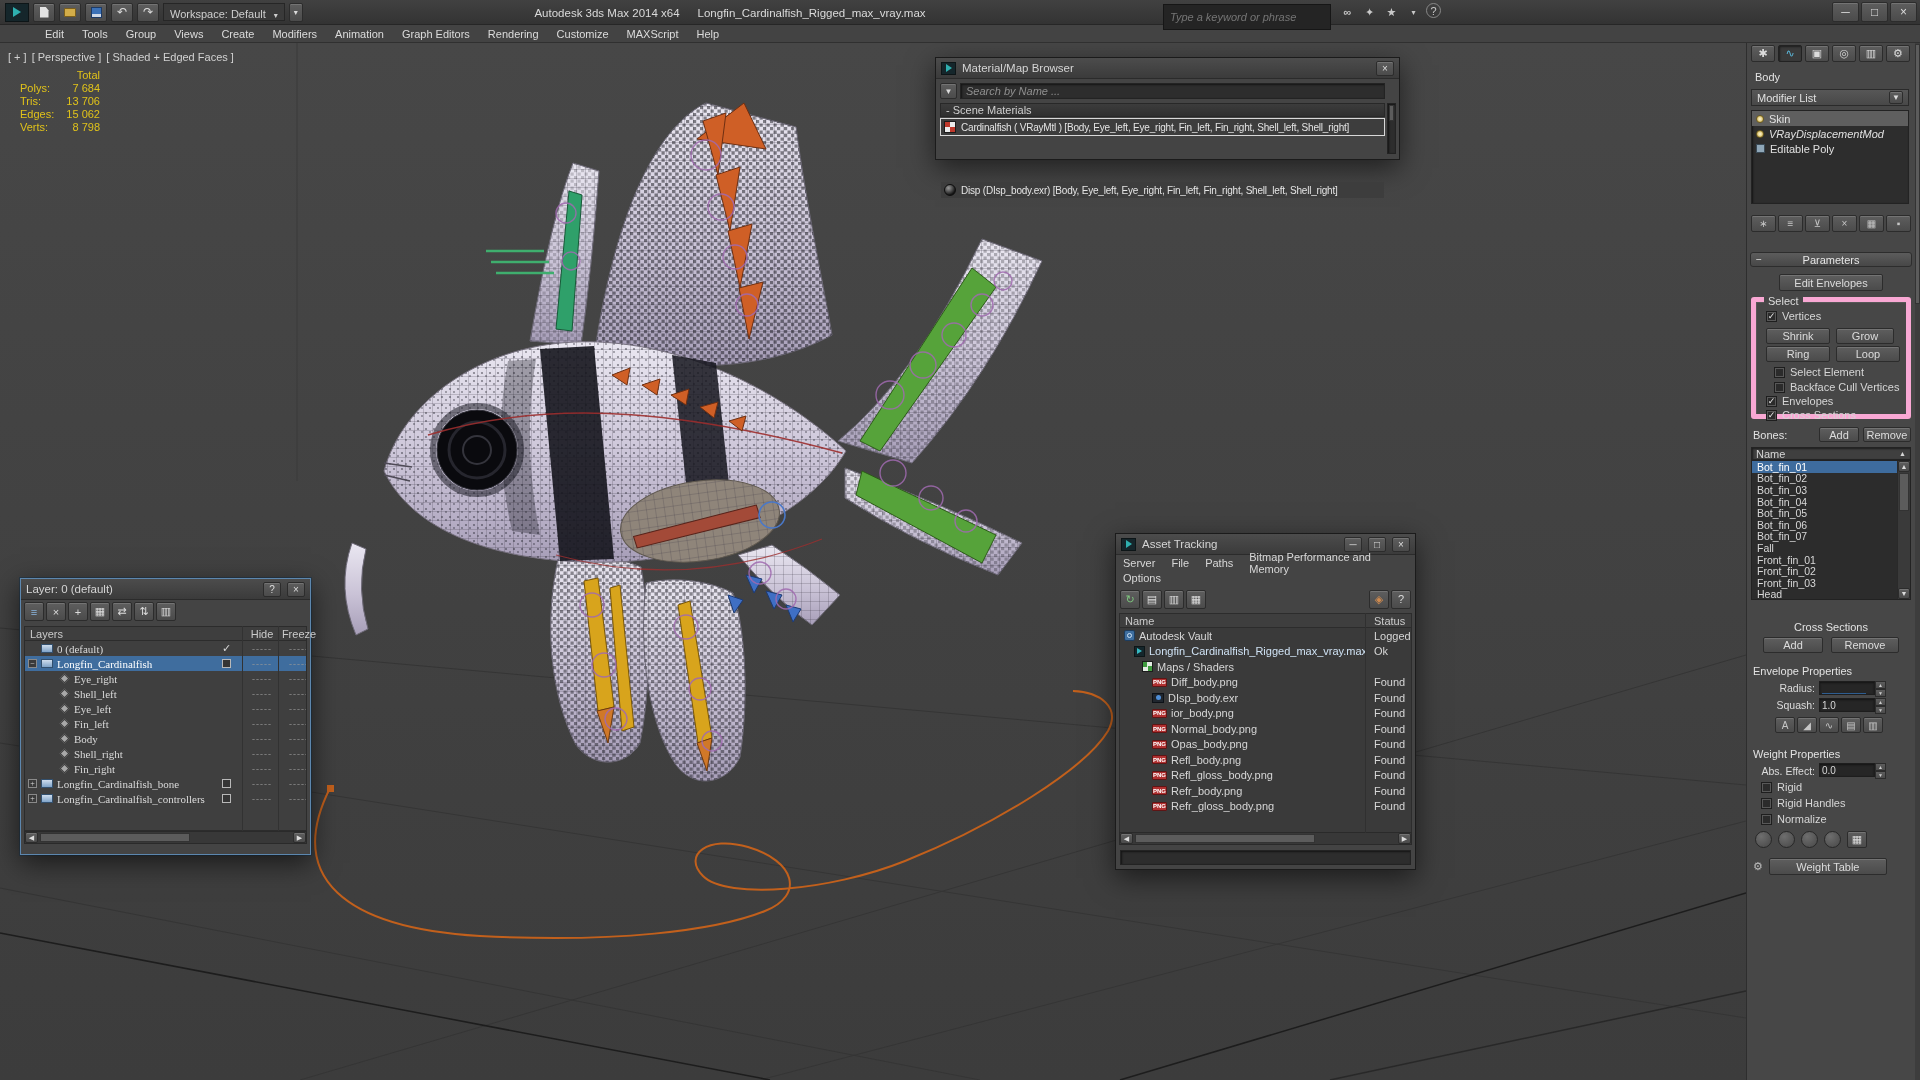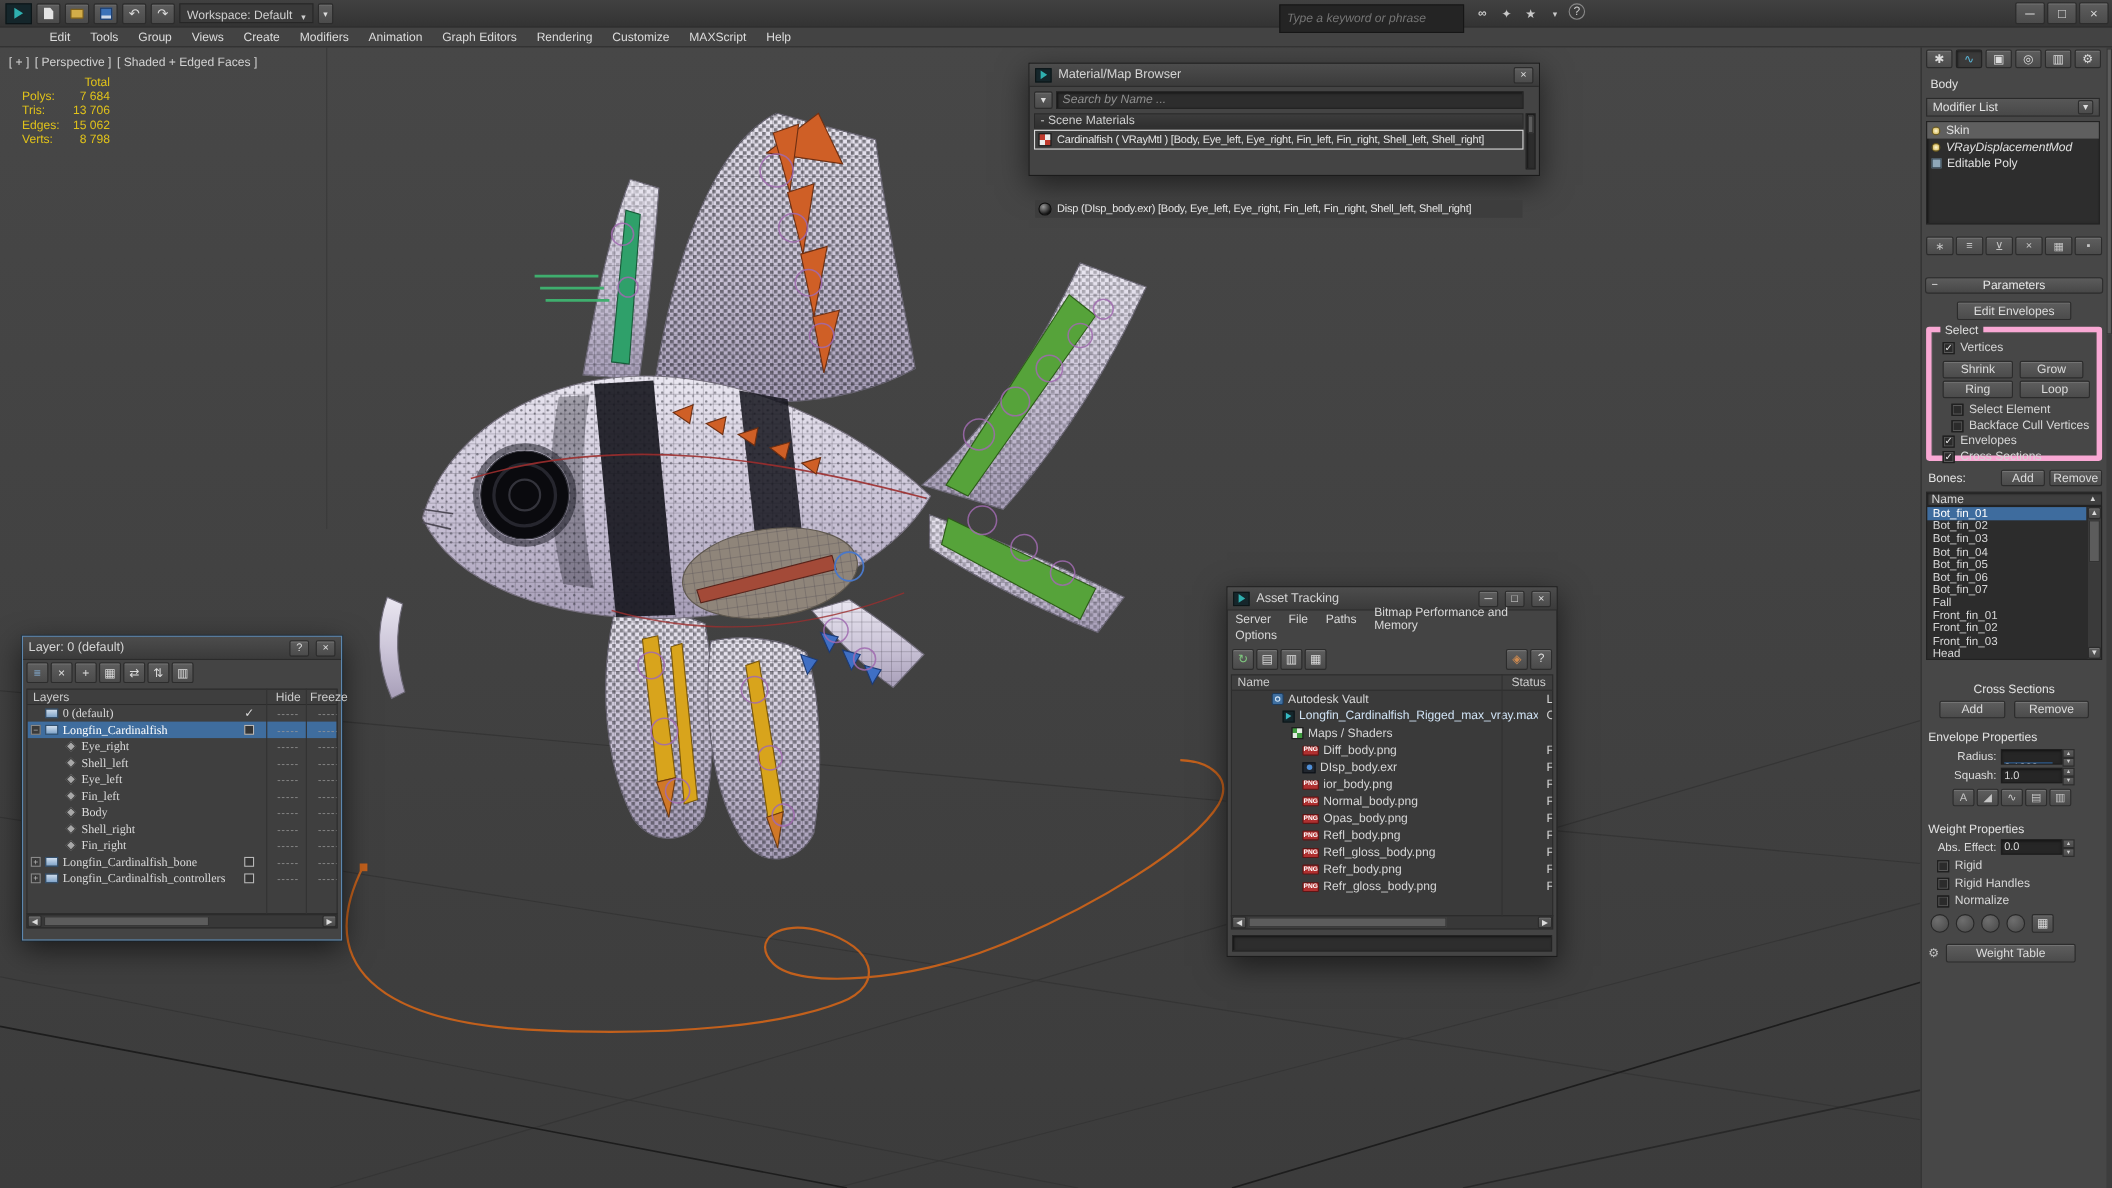--- a/index.html
+++ b/index.html
@@ -72,21 +72,21 @@
 .d2{left:256px;width:36px;}
 .colsep{position:absolute;top:47px;height:205px;width:1px;background:#323232;z-index:2;}
 .hscroll{position:absolute;height:13px;background:#383838;border:1px solid #2a2a2a;display:flex;align-items:center;}
 .harrow{width:13px;height:100%;font-size:7px;}
 .hthumb{height:9px;background:#5c5c5c;border:1px solid #333;margin:0 2px;}
 
 #assetdlg{left:1115px;top:533px;width:301px;height:337px;}
 .menu-line{display:flex;gap:16px;padding:0 7px;height:15px;align-items:center;color:#d8d8d8;}
 #as-tools{position:absolute;left:4px;top:53px;right:4px;height:24px;display:flex;gap:2px;align-items:center;}
 #as-head{position:absolute;left:3px;top:79px;right:3px;height:15px;background:#3e3e3e;border:1px solid #2c2c2c;color:#cbcbcb;display:flex;align-items:center;}
-#as-rows{position:absolute;left:3px;top:94px;right:3px;height:205px;background:#3a3a3a;border:1px solid #2c2c2c;border-top:none;overflow:hidden;padding-left:32px;}
+#as-rows{position:absolute;left:3px;top:94px;right:3px;height:205px;background:#3a3a3a;border:1px solid #2c2c2c;border-top:none;overflow:hidden;}
 .as-row{position:relative;height:15.5px;display:flex;align-items:center;color:#d6d6d6;white-space:nowrap;}
 .as-name{display:flex;align-items:center;gap:4px;overflow:hidden;width:246px;}
 .as-status{position:absolute;left:250px;padding-left:4px;}
 .as-sep{position:absolute;left:249px;top:79px;height:220px;width:1px;background:#303030;z-index:2;}
 .icon-vault{width:11px;height:11px;flex:0 0 11px;background:#3f6fa0;border:1px solid #1d3c5e;border-radius:2px;position:relative;}
 .icon-vault::after{content:"";position:absolute;inset:2px;border:1px solid #cfe2f4;border-radius:50%;}
 .icon-max3{width:11px;height:11px;flex:0 0 11px;background:#15262b;border:1px solid #0d1517;display:flex;align-items:center;justify-content:center;}
 .icon-max3::after{content:"";border-left:5px solid #35b9c2;border-top:3px solid transparent;border-bottom:3px solid transparent;}
 .icon-gchecker{width:11px;height:11px;flex:0 0 11px;background:conic-gradient(#e4ece4 0 25%,#3f9b3f 0 50%,#e4ece4 0 75%,#3f9b3f 0);border:1px solid #1c1c1c;}
 .icon-png{min-width:15px;height:9px;flex:0 0 15px;background:#b03030;border:1px solid #5e1515;border-radius:1px;color:#fff;font-size:6px;font-weight:bold;display:flex;align-items:center;justify-content:center;}
@@ -154,20 +154,24 @@
     <div class="btn tbtn">
         <span>↷</span>
       </div>
     <div id="workspace">
       <span>Workspace: Default</span>
       <span style="font-size:8px;">▾</span>
     </div>
     <div class="btn tbtn" style="width:14px;">
         <span style="font-size:8px;">▾</span>
       </div>
+    <div id="tb-title">
+      <span>Autodesk 3ds Max  2014 x64</span>
+      <span>Longfin_Cardinalfish_Rigged_max_vray.max</span>
+    </div>
     <input id="tb-search" placeholder="Type a keyword or phrase" style="">
     <div id="tb-icons">
       <span class="tico" style="font-weight:bold;">∞</span>
       <span class="tico">✦</span>
       <span class="tico">★</span>
       <span class="tico" style="font-size:8px;">▾</span>
       <span class="tico" style="border:1px solid #888;border-radius:50%;width:15px;height:15px;">?</span>
     </div>
     <div id="win-ctl">
       <div class="btn wbtn">─</div>

